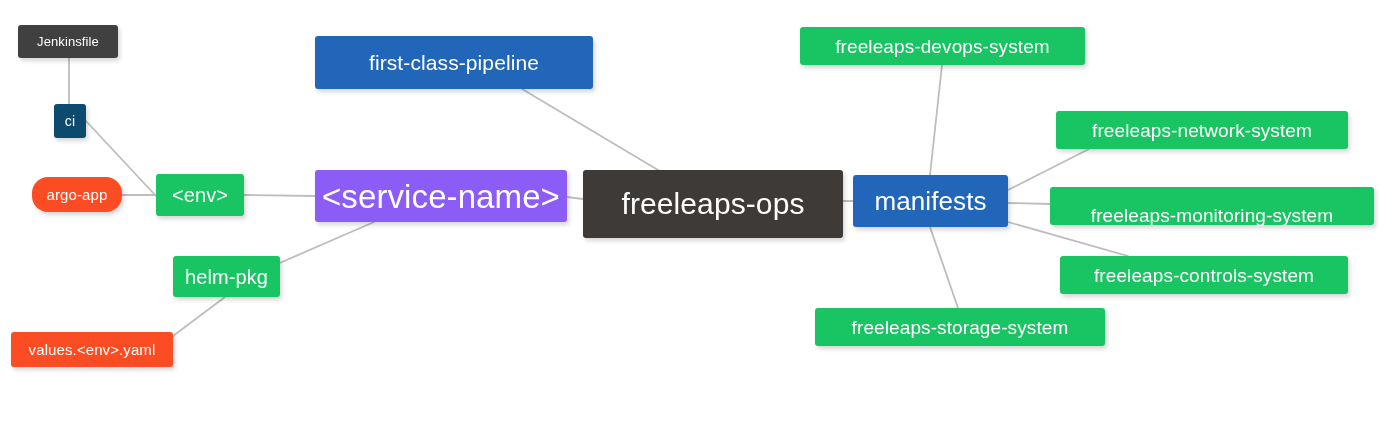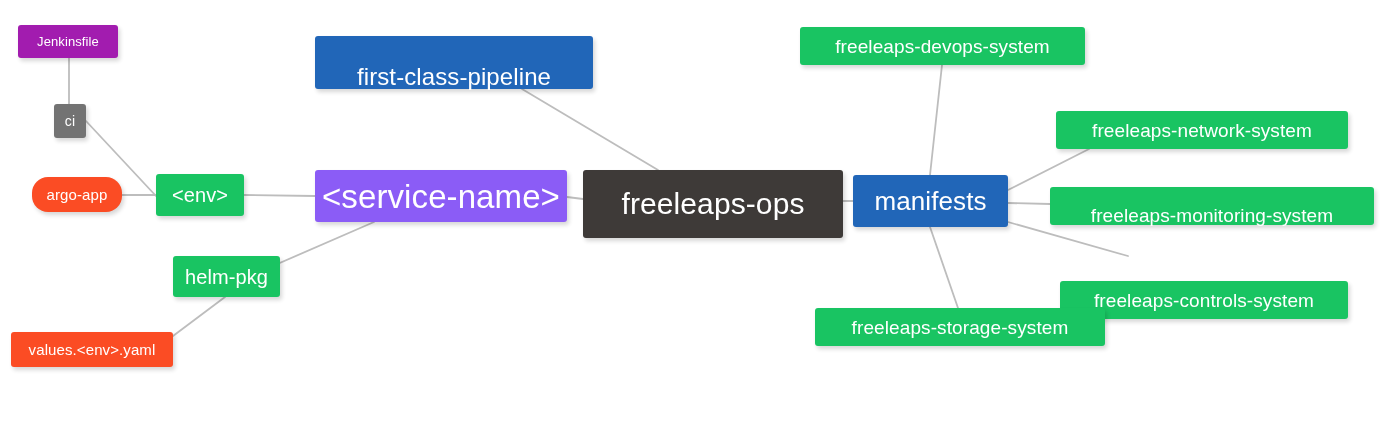--- a/index.html
+++ b/index.html
@@ -59,59 +59,59 @@
       <path d="M 522,89 L 658,170" stroke="#bdbdbd" stroke-width="1.8" fill="none" stroke-linecap="round"></path>
       <path d="M 567,197 L 583,199" stroke="#bdbdbd" stroke-width="1.8" fill="none" stroke-linecap="round"></path>
       <path d="M 843,201 L 853,201" stroke="#bdbdbd" stroke-width="1.8" fill="none" stroke-linecap="round"></path>
       <path d="M 930,175 L 942,65" stroke="#bdbdbd" stroke-width="1.8" fill="none" stroke-linecap="round"></path>
       <path d="M 1008,190 L 1089,149" stroke="#bdbdbd" stroke-width="1.8" fill="none" stroke-linecap="round"></path>
       <path d="M 1008,203 L 1050,204" stroke="#bdbdbd" stroke-width="1.8" fill="none" stroke-linecap="round"></path>
       <path d="M 1008,222 L 1128,256" stroke="#bdbdbd" stroke-width="1.8" fill="none" stroke-linecap="round"></path>
       <path d="M 930,227 L 958,308" stroke="#bdbdbd" stroke-width="1.8" fill="none" stroke-linecap="round"></path>
     </svg>
   <div id="nodes">
-      <div class="node" style="left: 18px; top: 25px; width: 100px; height: 33px; background: #a21caf; font-size: 13px;">
+      <div class="node" style="left: 18px; top: 25px; width: 100px; height: 33px; background: #404040; font-size: 13px;">
         <span class="node-label">Jenkinsfile</span>
       </div>
-      <div class="node" style="left: 54px; top: 104px; width: 32px; height: 34px; background: #737373; font-size: 14px;">
+      <div class="node" style="left: 54px; top: 104px; width: 32px; height: 34px; background: #0c4a6e; font-size: 14px;">
         <span class="node-label">ci</span>
       </div>
       <div class="node" style="left: 32px; top: 177px; width: 90px; height: 35px; background: rgb(251, 76, 36); font-size: 15px; border-radius: 16px;">
         <span class="node-label">argo-app</span>
       </div>
       <div class="node" style="left: 156px; top: 174px; width: 88px; height: 42px; background: rgb(25, 196, 98); font-size: 20px;">
         <span class="node-label">&lt;env&gt;</span>
       </div>
       <div class="node" style="left: 152px; top: 256px; width: 107px; height: 41px; background: rgb(25, 196, 98); font-size: 20px; margin-left: 21px;">
         <span class="node-label">helm-pkg</span>
       </div>
       <div class="node" style="left: 11px; top: 332px; width: 162px; height: 35px; background: rgb(251, 76, 36); font-size: 15px;">
         <span class="node-label">values.&lt;env&gt;.yaml</span>
       </div>
-      <div class="node" style="left: 315px; top: 36px; width: 278px; height: 53px; background: rgb(33, 102, 184); font-size: 24px; align-items: flex-end;">
+      <div class="node" style="left: 315px; top: 36px; width: 278px; height: 53px; background: rgb(33, 102, 184); font-size: 21px;">
         <span class="node-label">first-class-pipeline</span>
       </div>
       <div class="node" style="left: 315px; top: 170px; width: 252px; height: 52px; background: #8b5cf6; font-size: 33px;">
         <span class="node-label">&lt;service-name&gt;</span>
       </div>
       <div class="node" style="left: 583px; top: 170px; width: 260px; height: 68px; background: rgb(62, 58, 56); font-size: 30px; justify-content: center;">
         <span class="node-label">freeleaps-ops</span>
       </div>
       <div class="node" style="left: 853px; top: 175px; width: 155px; height: 52px; background: rgb(33, 102, 184); font-size: 26px;">
         <span class="node-label">manifests</span>
       </div>
       <div class="node" style="left: 800px; top: 27px; width: 285px; height: 38px; background: rgb(25, 196, 98); font-size: 19px;">
         <span class="node-label">freeleaps-devops-system</span>
       </div>
       <div class="node" style="left: 1056px; top: 111px; width: 292px; height: 38px; background: rgb(25, 196, 98); font-size: 19px;">
         <span class="node-label">freeleaps-network-system</span>
       </div>
       <div class="node" style="left: 1050px; top: 187px; width: 324px; height: 38px; background: rgb(25, 196, 98); font-size: 19px; align-items: flex-end;">
         <span class="node-label">freeleaps-monitoring-system</span>
       </div>
-      <div class="node" style="left: 1060px; top: 256px; width: 288px; height: 38px; background: rgb(25, 196, 98); font-size: 19px; margin-top: 25px;">
+      <div class="node" style="left: 1060px; top: 256px; width: 288px; height: 38px; background: rgb(25, 196, 98); font-size: 19px;">
         <span class="node-label">freeleaps-controls-system</span>
       </div>
       <div class="node" style="left: 815px; top: 308px; width: 290px; height: 38px; background: rgb(25, 196, 98); font-size: 19px;">
         <span class="node-label">freeleaps-storage-system</span>
       </div>
     </div>
 </div>
 
 </body></html>

